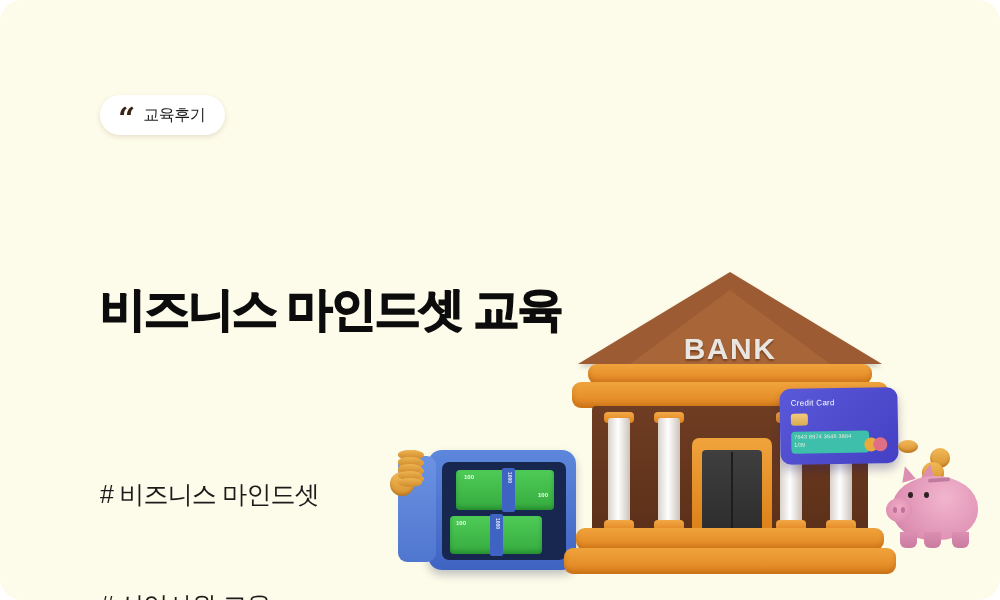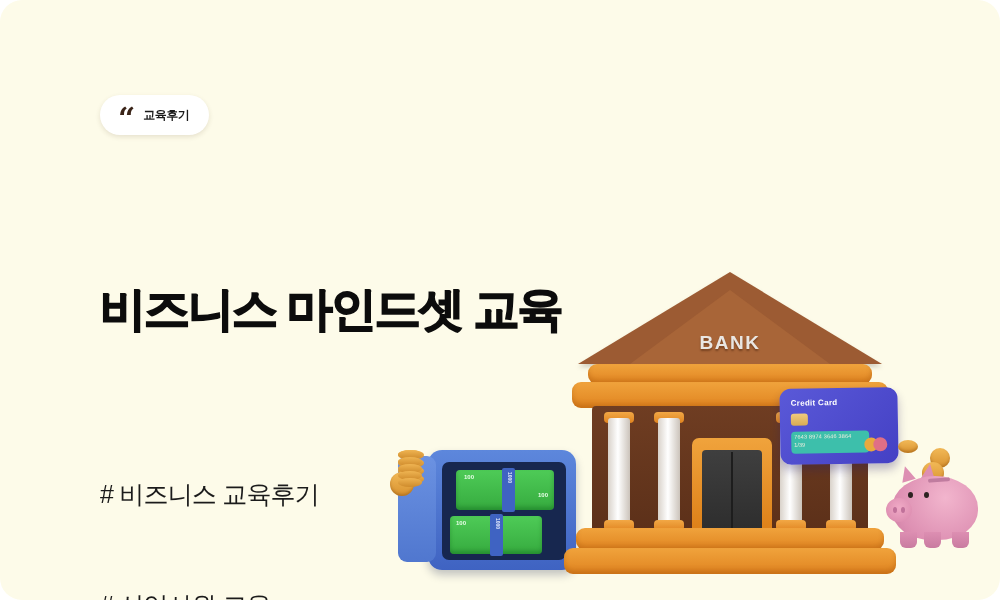--- a/index.html
+++ b/index.html
@@ -41,22 +41,22 @@
   .badge-quote {
     font-family: "DejaVu Serif", "Liberation Serif", serif;
     font-size: 30px;
     font-weight: 700;
     color: #3a2418;
     line-height: 1;
     transform: translateY(4px);
     letter-spacing: -1px;
   }
   .badge-label {
-    font-size: 12px;
-    font-weight: 700;
+    font-size: 16px;
+    font-weight: 400;
     color: #1a1a1a;
     letter-spacing: -0.5px;
   }
 
   
   .title {
     position: absolute;
     left: 100px;
     top: 158px;
     color: #0c0c0c;
@@ -104,21 +104,21 @@
   .roof-hi {
     position: absolute; left: 60px; top: 30px;
     width: 0; height: 0;
     border-left: 100px solid transparent;
     border-right: 100px solid transparent;
     border-bottom: 74px solid #a86538;
   }
   .bank-word {
     position: absolute; left: 0; top: 72px; width: 320px;
     text-align: center;
-    font-size: 19px; font-weight: 700; letter-spacing: 1.5px;
+    font-size: 30px; font-weight: 700; letter-spacing: 1.5px;
     color: #e9e6e2;
     text-shadow: 0 2px 2px rgba(60,25,5,0.45);
   }
 
   .slab {
     position: absolute;
     background: linear-gradient(#f0a33c, #e08420);
     border-radius: 9px;
     box-shadow: inset 0 -4px 5px rgba(150,70,0,0.30);
   }
@@ -173,21 +173,21 @@
   .credit-card {
     position: absolute; left: 400px; top: 138px;
     width: 118px; height: 76px;
     background: linear-gradient(135deg, #5a59d8, #4440c4);
     border-radius: 11px;
     box-shadow: 0 6px 10px rgba(40,30,100,0.30);
     transform: rotate(-1deg);
   }
   .cc-title {
     position: absolute; left: 11px; top: 10px;
-    font-size: 8px; font-weight: 700; color: #ffffff; letter-spacing: 0.3px;
+    font-size: 8px; font-weight: 400; color: #ffffff; letter-spacing: 0.3px;
   }
   .cc-chip {
     position: absolute; left: 11px; top: 25px;
     width: 17px; height: 12px;
     background: linear-gradient(#f0cb7d, #d9ab52);
     border-radius: 3px;
   }
   .cc-strip {
     position: absolute; left: 11px; top: 43px;
     width: 78px; height: 22px;
@@ -312,21 +312,21 @@
   <div class="badge">
     <span class="badge-quote">“</span>
     <span class="badge-label">교육후기</span>
   </div>
 
   <div class="title">
     <div>비즈니스 마인드셋 교육</div>
   </div>
 
   <div class="tags">
-    <div># 비즈니스 교육후기</div>
+    <div># 비즈니스 마인드셋</div>
     <div># 신입사원 교육</div>
   </div>
 
   <div class="art">
 
     <div class="safe">
       <div class="safe-body"></div>
       <div class="safe-inner"></div>
       <div class="cash cash1"></div>
       <div class="note-val nv1">100</div>

